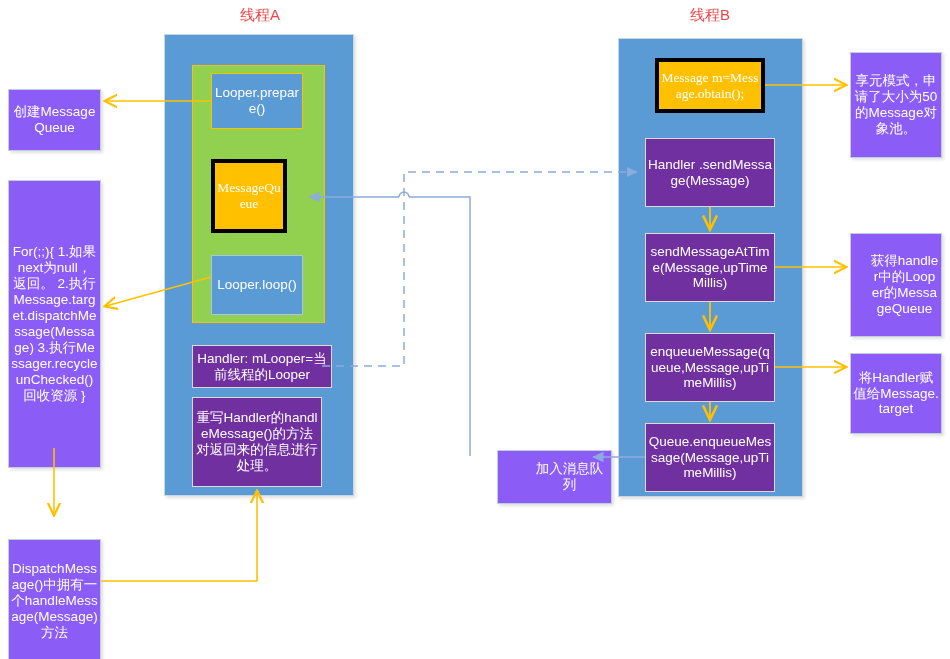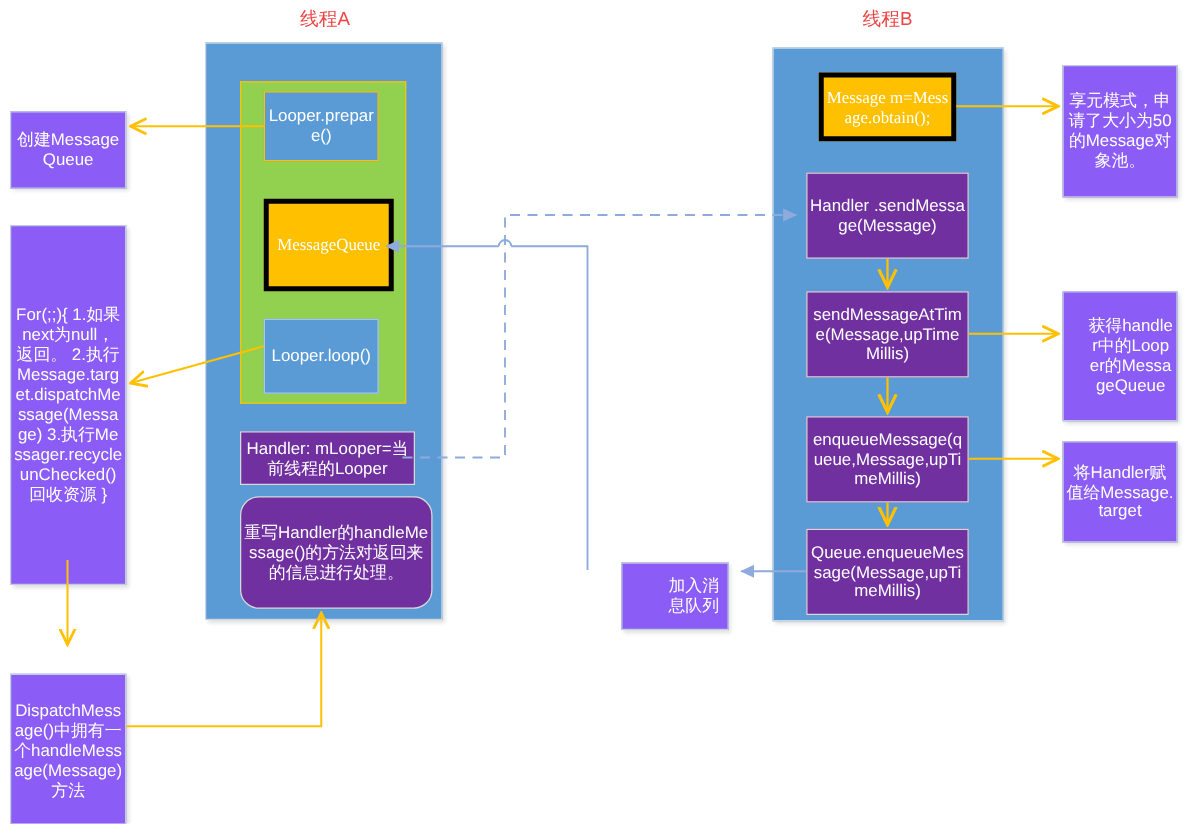--- a/index.html
+++ b/index.html
@@ -84,38 +84,38 @@
 <div id="canvas">
 
   <div class="thread-label" style="left:210px; top:6px; width:100px;">线程A</div>
   <div class="thread-label" style="left:660px; top:6px; width:100px;">线程B</div>
 
   <div class="container-blue" style="left:164px; top:34px; width:190px; height:462px;"></div>
 
   <div class="green-box" style="left:192px; top:65px; width:133px; height:258px;"></div>
 
   <div class="box blue-node-orange" style="left:211px; top:73px; width:92px; height:56px; font-size:13.5px;">Looper.prepare()</div>
-  <div class="box orange-node" style="left:211px; top:159px; width:104px; height:74px; font-size:13.5px;">MessageQueue</div>
+  <div class="box orange-node" style="left:211px; top:159px; width:76px; height:74px; font-size:13.5px;">MessageQueue</div>
   <div class="box blue-node" style="left:211px; top:255px; width:92px; height:60px; font-size:13.5px;">Looper.loop()</div>
   <div class="box purple-node" style="left:192px; top:345px; width:140px; height:43px; font-size:13.5px;">Handler: mLooper=当前线程的Looper</div>
-  <div class="box purple-node" style="left:192px; top:397px; width:154px; height:90px; font-size:13.5px;border-radius:15px;">重写Handler的handleMessage()的方法对返回来的信息进行处理。</div>
+  <div class="box purple-node" style="left:192px; top:397px; width:130px; height:90px; font-size:13.5px;">重写Handler的handleMessage()的方法对返回来的信息进行处理。</div>
 
   <div class="container-blue" style="left:618px; top:38px; width:185px; height:459px;"></div>
 
   <div class="box orange-node" style="left:655px; top:58px; width:110px; height:55px; font-size:13.5px;">Message m=Message.obtain();</div>
   <div class="box purple-node" style="left:645px; top:138px; width:130px; height:69px; font-size:13.5px;">Handler .sendMessage(Message)</div>
   <div class="box purple-node" style="left:645px; top:233px; width:130px; height:69px; font-size:13.5px;">sendMessageAtTime(Message,upTimeMillis)</div>
   <div class="box purple-node" style="left:645px; top:333px; width:130px; height:69px; font-size:13.5px;">enqueueMessage(queue,Message,upTimeMillis)</div>
   <div class="box purple-node" style="left:645px; top:423px; width:130px; height:69px; font-size:13.5px;">Queue.enqueueMessage(Message,upTimeMillis)</div>
 
   <div class="box note-box" style="left:8px; top:69px; width:93px; height:62px; font-size:13.5px;">创建MessageQueue</div>
   <div class="box note-box" style="left:8px; top:160px; width:93px; height:288px; font-size:13.5px;">For(;;){ 1.如果next为null，返回。 2.执行Message.target.dispatchMessage(Message) 3.执行Messager.recycleunChecked()回收资源 }</div>
   <div class="box note-box" style="left:8px; top:519px; width:93px; height:124px; font-size:13.5px;">DispatchMessage()中拥有一个handleMessage(Message)方法</div>
 
-  <div class="box note-box" style="left:497px; top:430px; width:86px; height:54px; font-size:13.5px;padding-left:32px;">加入消息队列</div>
+  <div class="box note-box" style="left:497px; top:430px; width:115px; height:54px; font-size:13.5px;padding-left:32px;">加入消息队列</div>
 
   <div class="box note-box" style="left:850px; top:32px; width:92px; height:106px; font-size:13.5px;">享元模式，申请了大小为50的Message对象池。</div>
   <div class="box note-box" style="left:850px; top:213px; width:92px; height:104px; font-size:13.5px;padding-left:19px;">获得handler中的Looper的MessageQueue</div>
   <div class="box note-box" style="left:850px; top:333px; width:92px; height:81px; font-size:13.5px;">将Handler赋值给Message.target</div>
 
   <svg class="overlay">
     <defs>
       <marker id="arrowOrange" markerWidth="9" markerHeight="9" refX="7" refY="4.5" orient="auto">
         <path d="M0,0.6 L8,4.5 L0,8.4" fill="none" stroke="#ffc000" stroke-width="1.4"></path>
       </marker>

